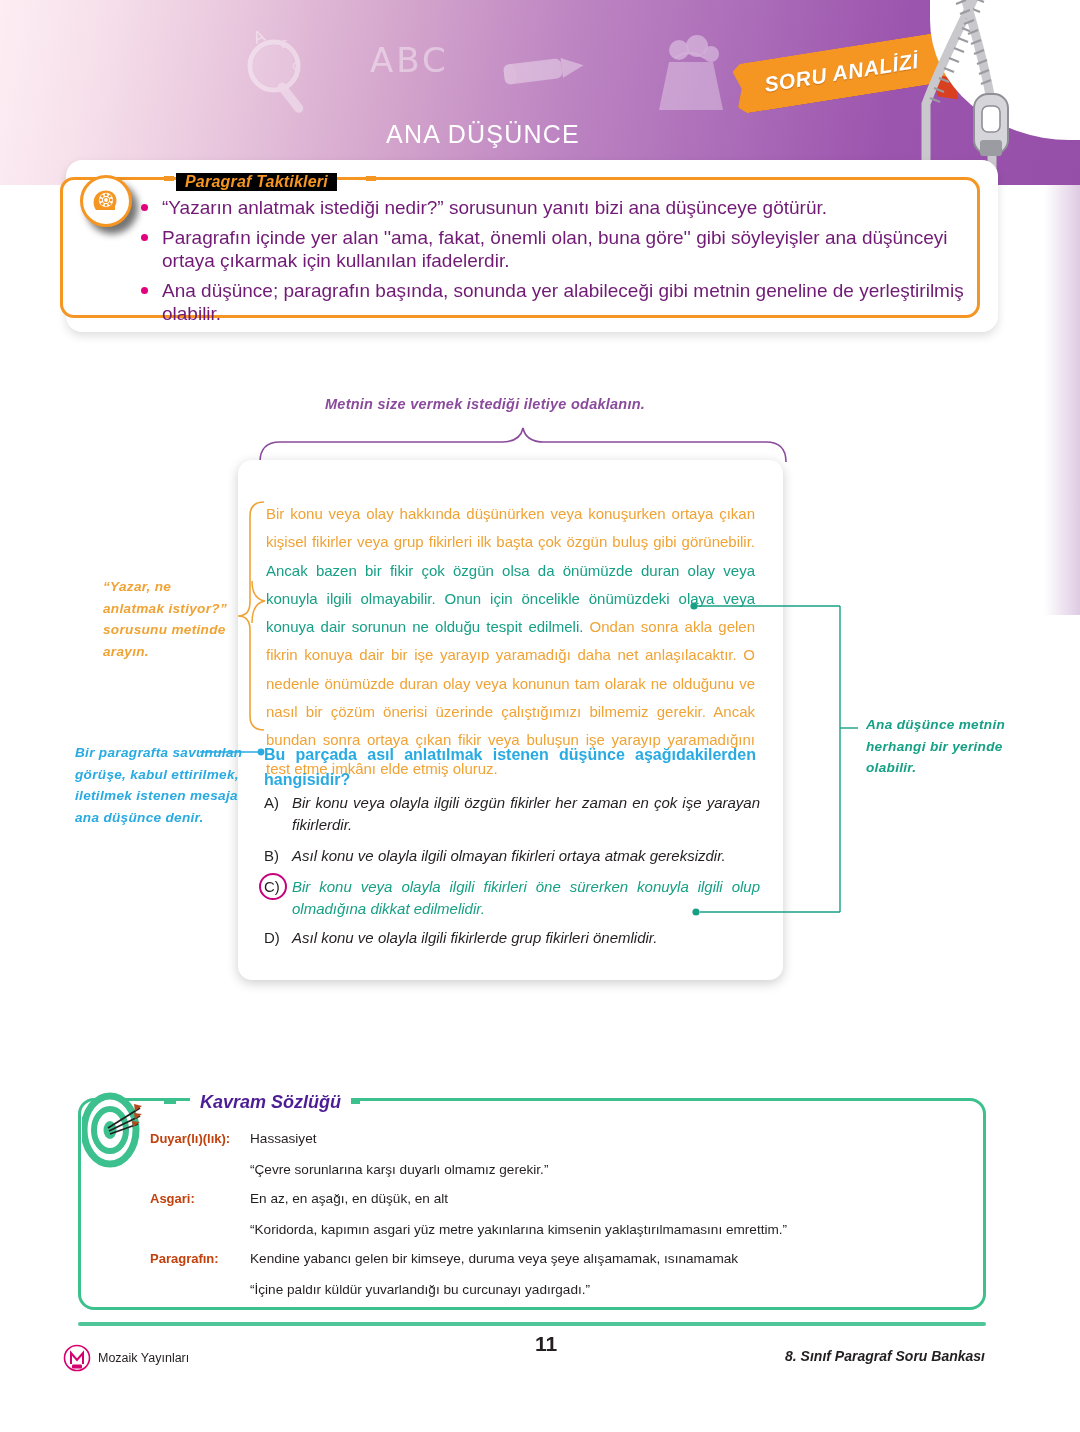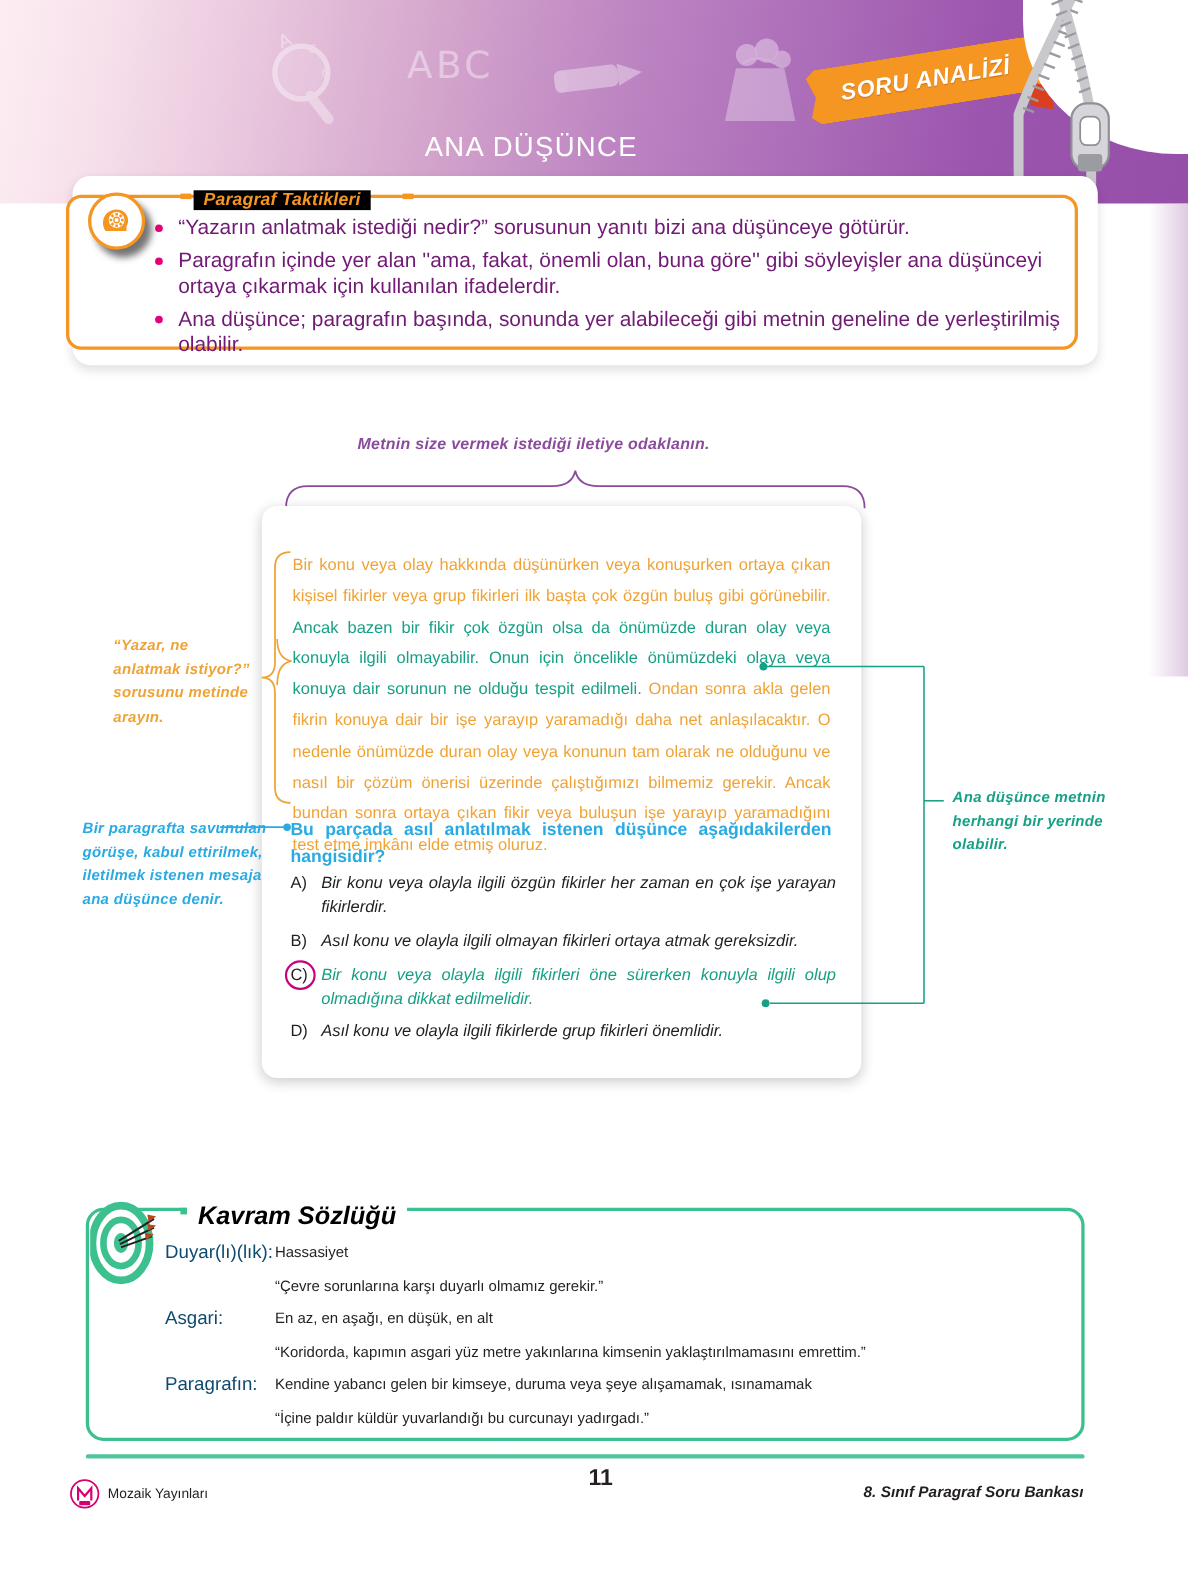--- a/index.html
+++ b/index.html
@@ -150,32 +150,32 @@
 
   
   .connectors { position: absolute; left: 0; top: 0; width: 1080px; height: 1432px; pointer-events: none; }
 
   
   .kav-box {
     position: absolute; left: 78px; top: 1098px; width: 908px; height: 212px;
     border: 3px solid #3cc08e; border-radius: 16px; background: #fff;
   }
   .kav-title {
-    position: absolute; left: 170px; top: 1092px; background: #fff; padding: 0 10px;
-    color: #000000; font-size: 23px; font-weight: bold; font-style: italic;
+    position: absolute; left: 190px; top: 1092px; background: #fff; padding: 0 10px;
+    color: #4c1d95; font-size: 18px; font-weight: bold; font-style: italic;
   }
   .kav-cap-l, .kav-cap-r { position: absolute; top: 1098px; height: 6px; background: #3cc08e; }
   .kav-cap-l { left: 164px; width: 12px; }
   .kav-cap-r { left: 348px; width: 12px; }
   .target-badge { position: absolute; left: 82px; top: 1092px; }
   .kav-rows { position: absolute; left: 150px; top: 1124px; width: 830px; }
   .kav-row { display: flex; margin-bottom: 2px; }
   .kav-term {
-    width: 100px; flex: 0 0 100px; color: #0c4a6e; font-size: 17px;
-    font-weight: normal; line-height: 29px;
+    width: 100px; flex: 0 0 100px; color: #c2410c; font-size: 13px;
+    font-weight: bold; line-height: 29px;
   }
   .kav-def { font-size: 13.6px; color: #231f20; line-height: 29px; }
   .kav-ex  { margin-left: 100px; font-size: 13.6px; color: #231f20; line-height: 29px; }
 
   
   .footer-rule {
     position: absolute; left: 78px; top: 1322px; width: 908px; height: 4px;
     background: linear-gradient(90deg,#3cc08e,#3cc08e);
     border-radius: 2px; opacity: .9;
   }

